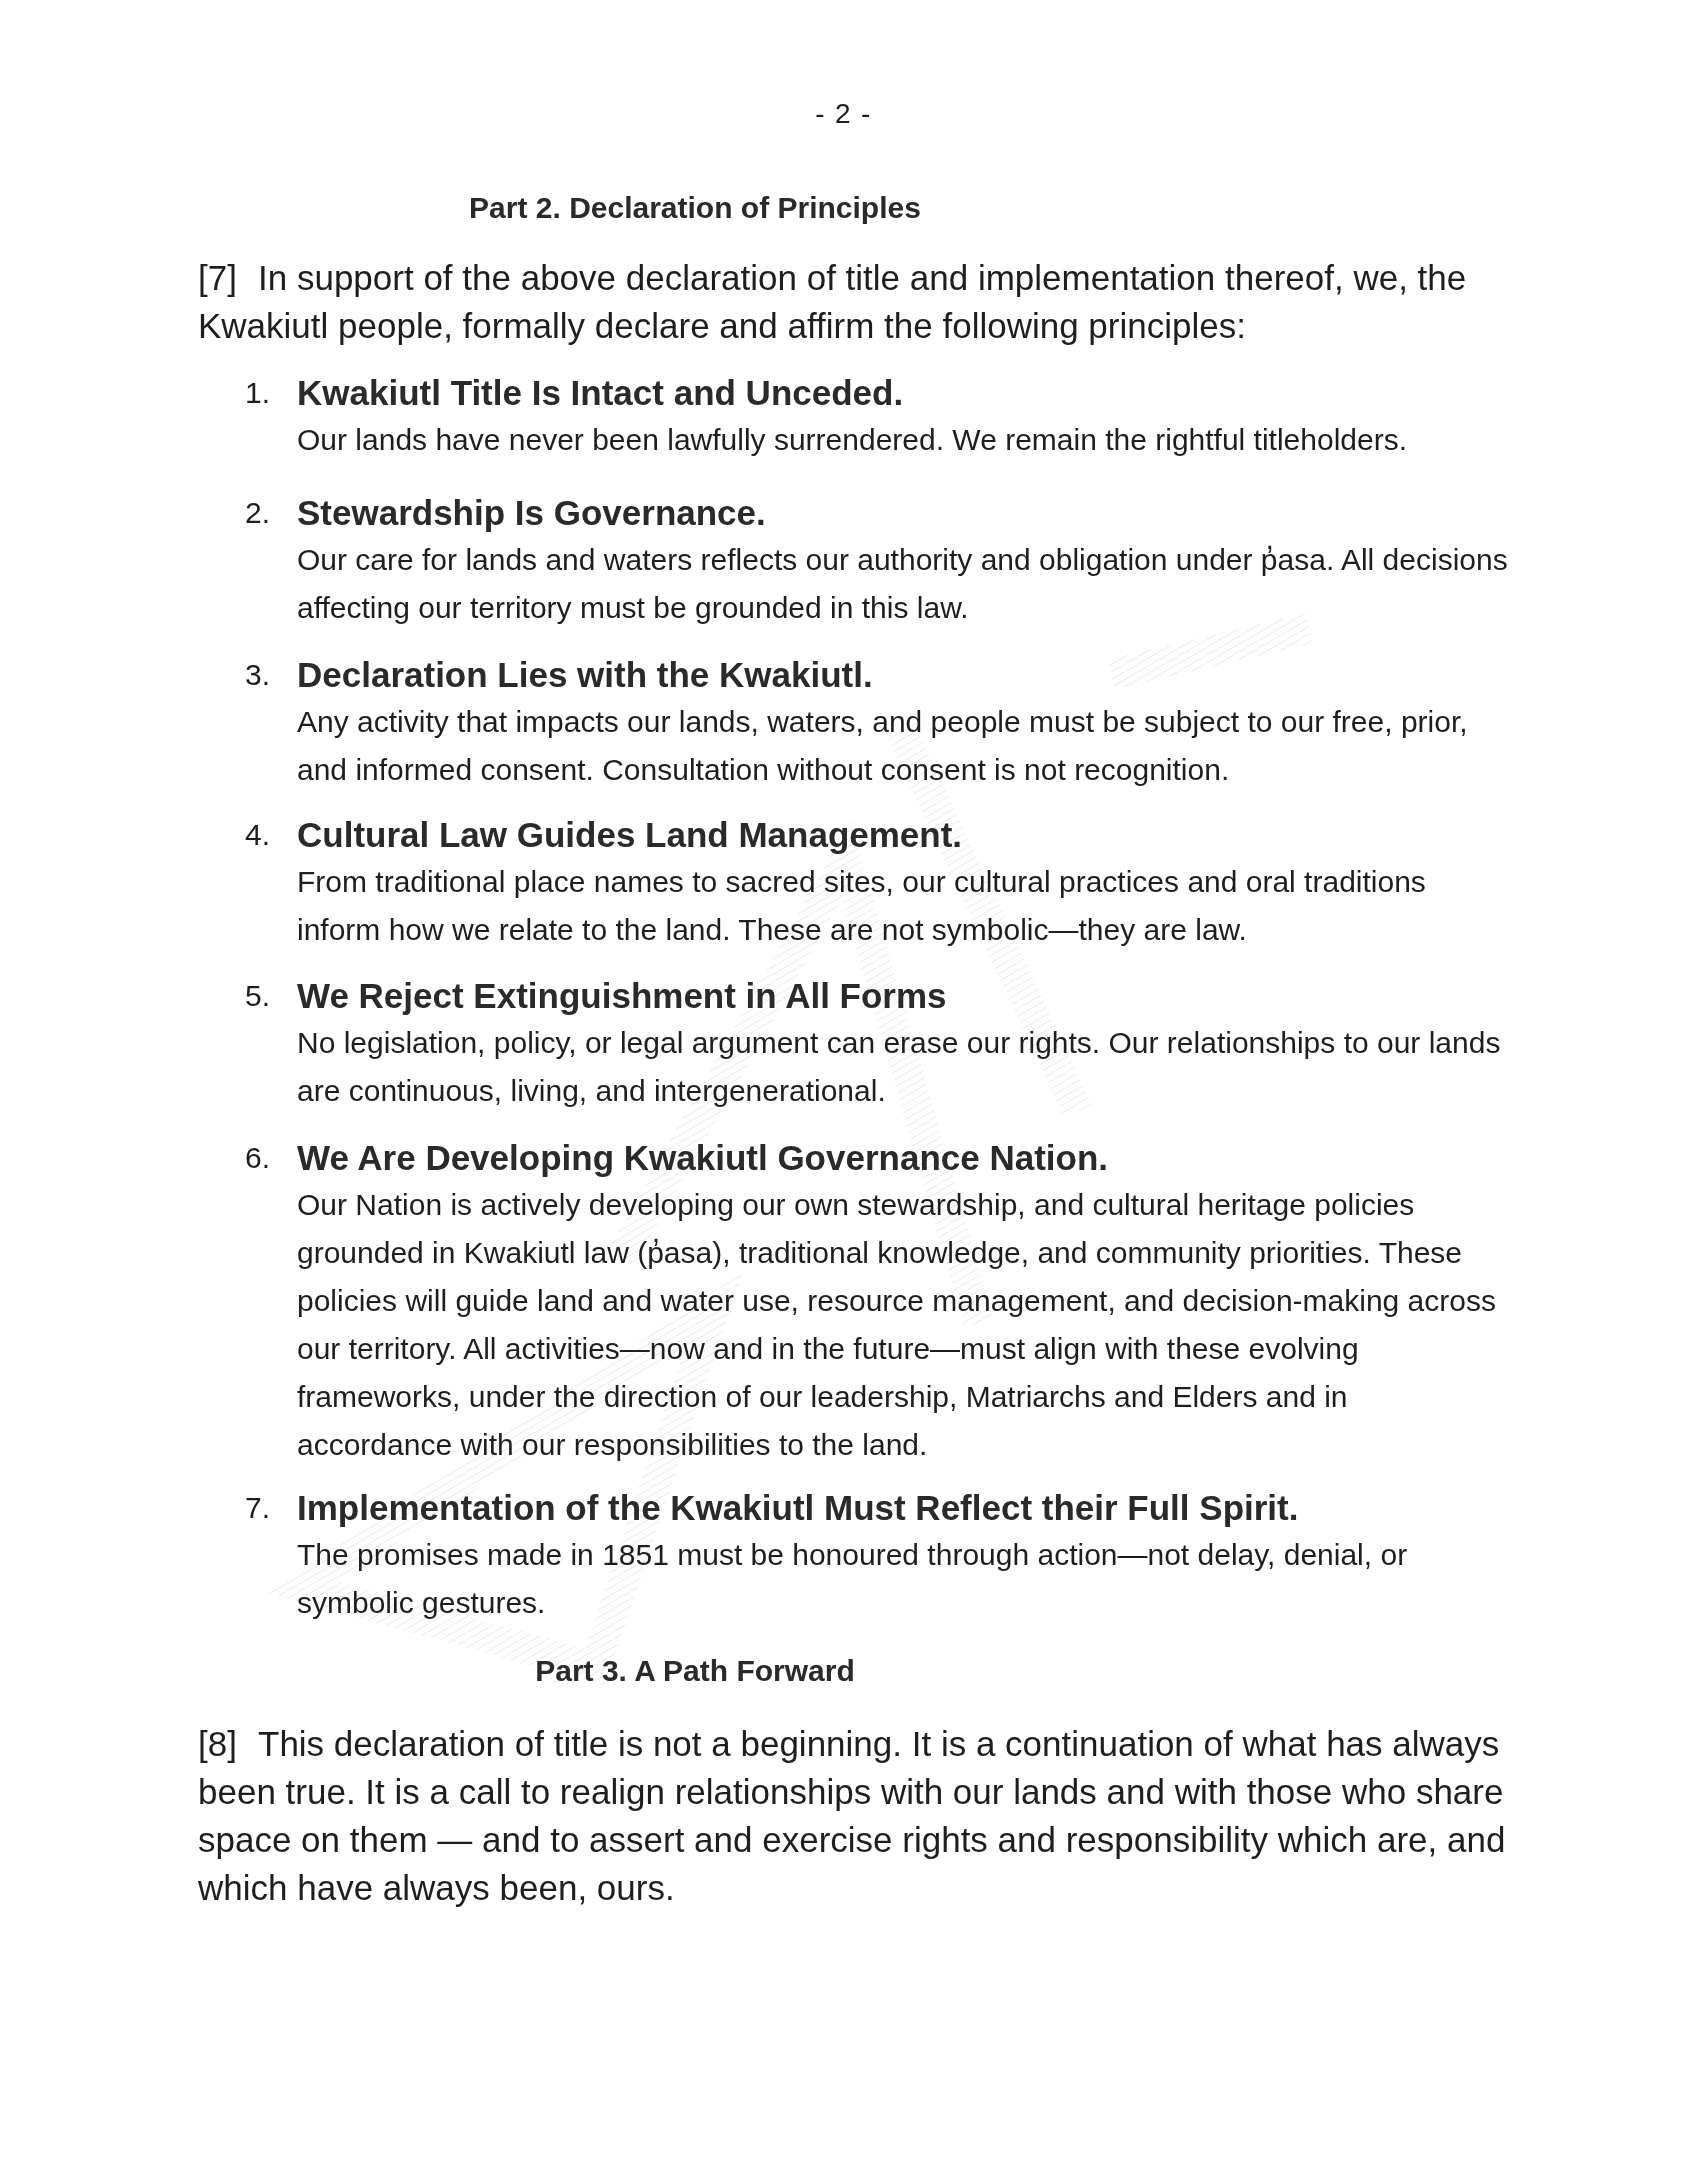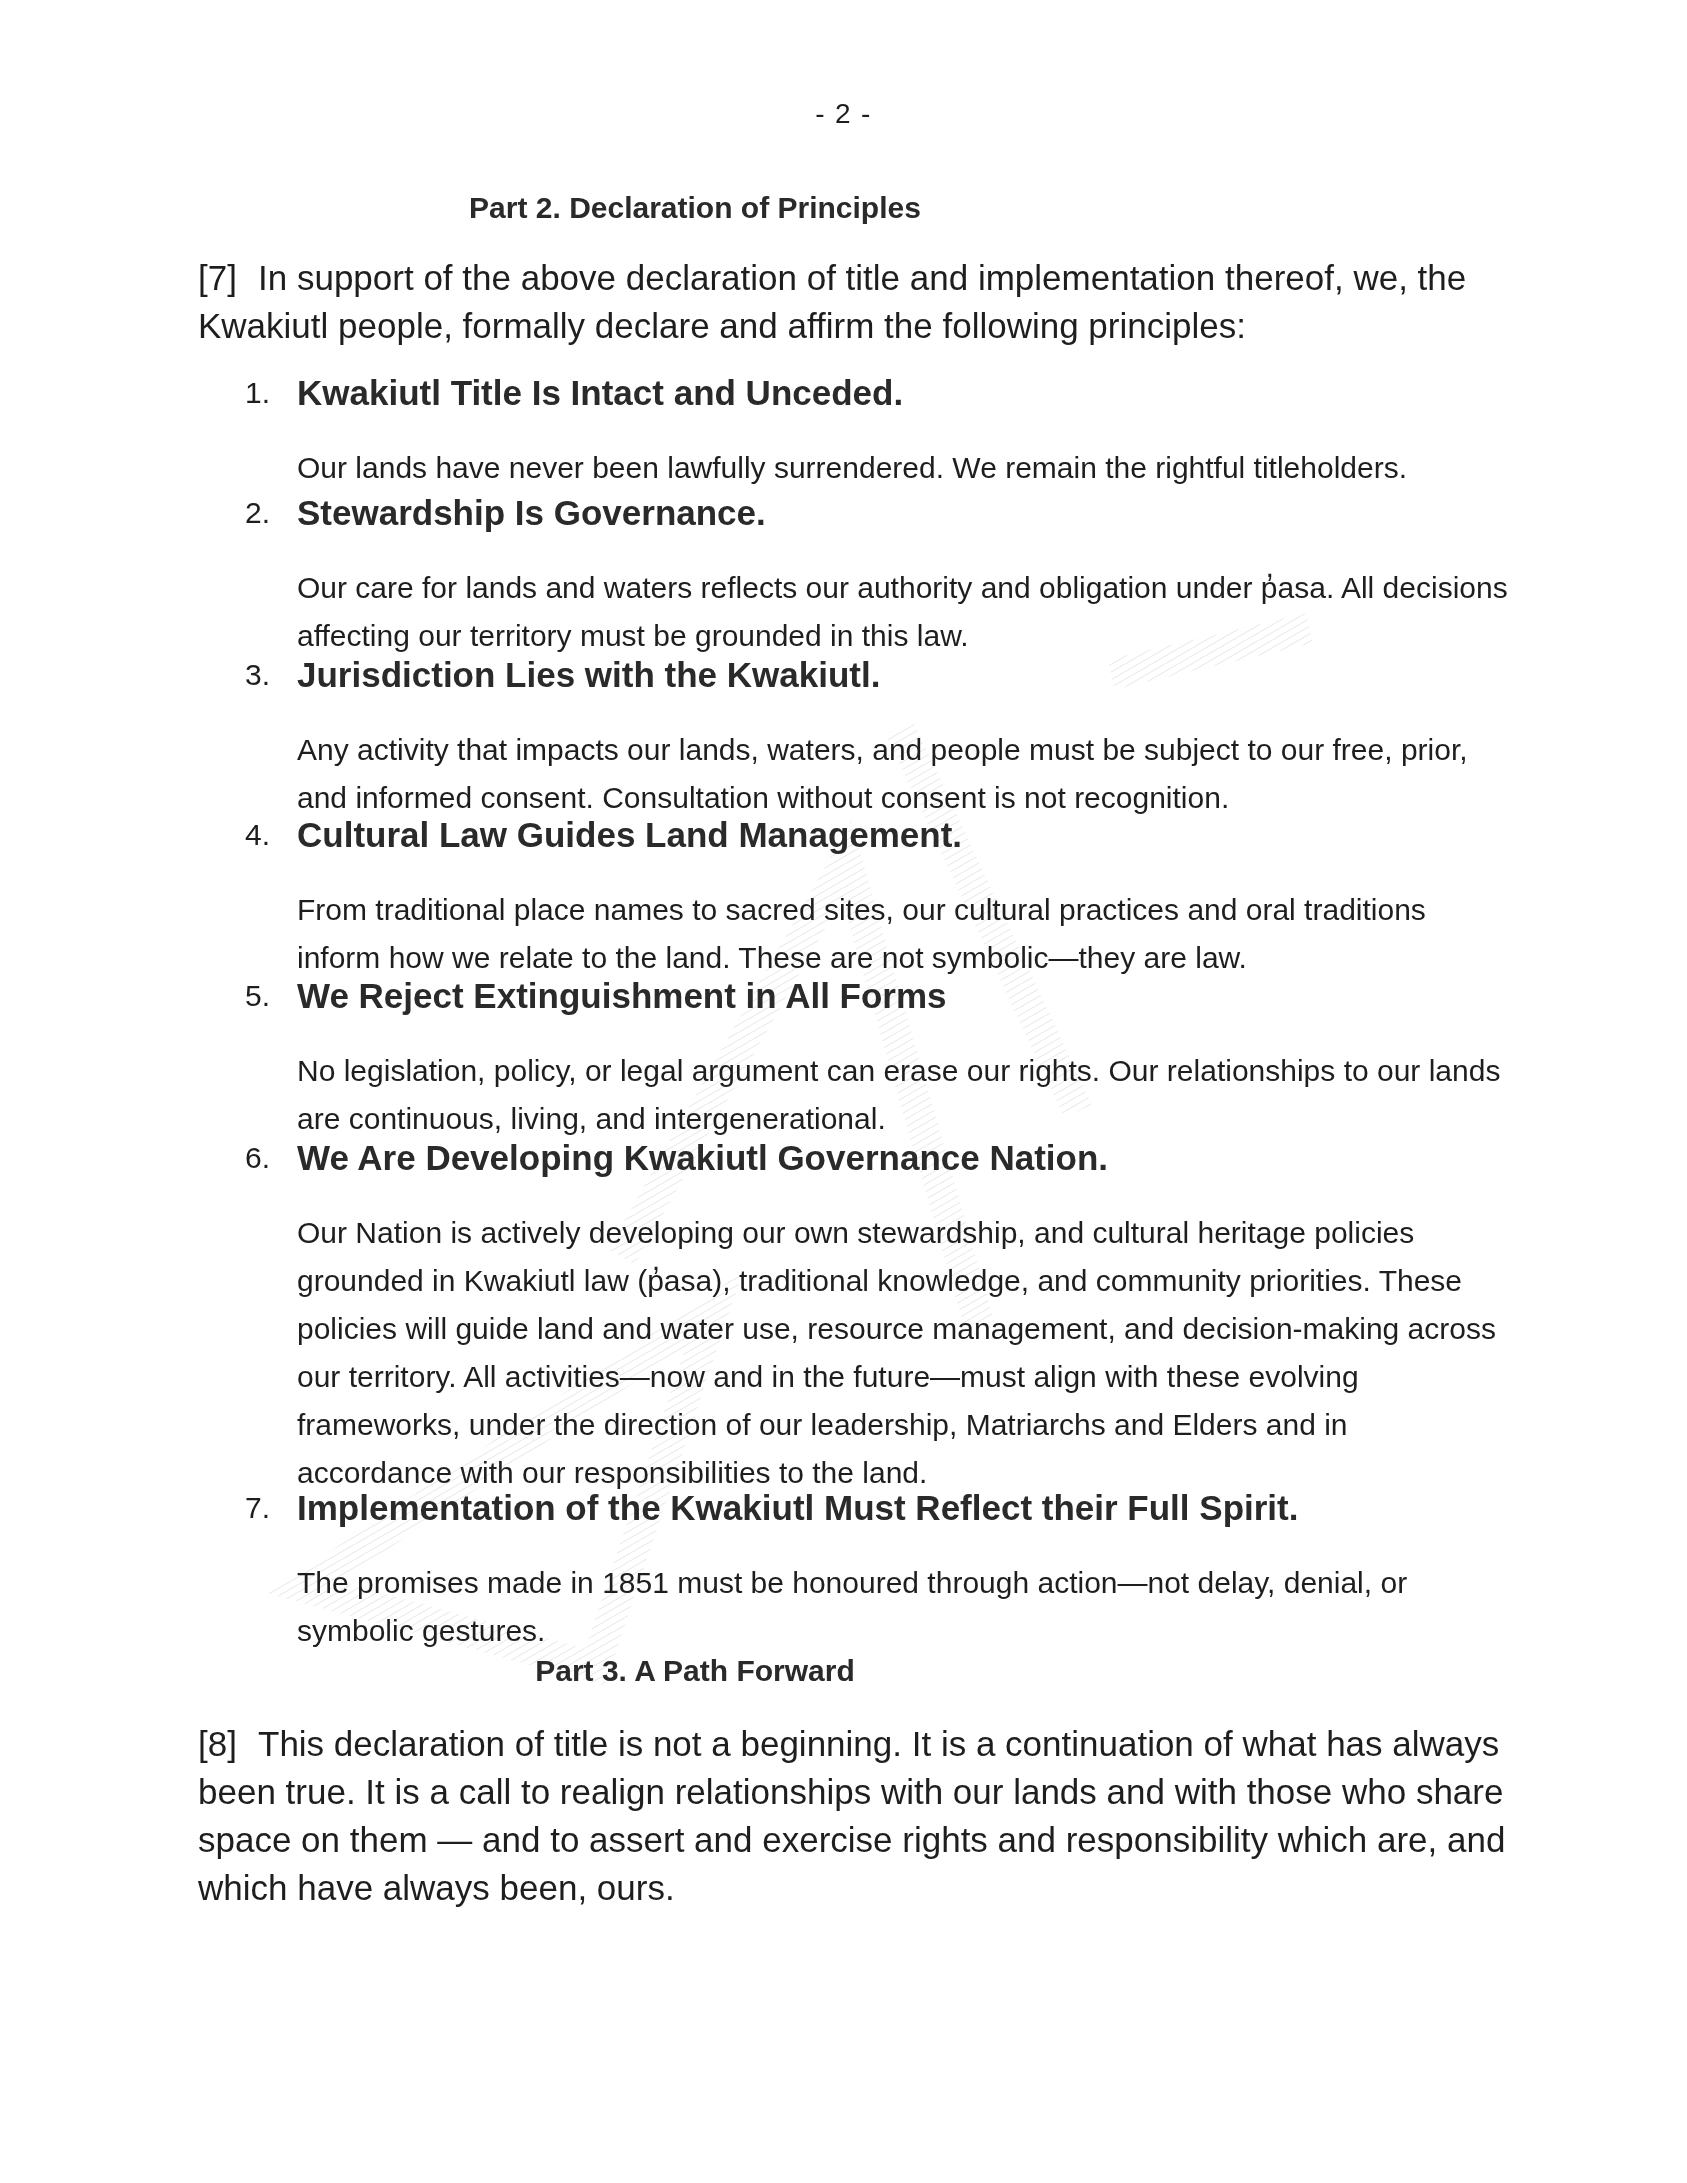--- a/index.html
+++ b/index.html
@@ -28,21 +28,21 @@
   .item { position: absolute; left: 0; width: 1257px; }
   .item .inum {
     position: absolute; left: 0; top: 0; font-size: 30px; line-height: 46px;
   }
   .item .ititle {
     position: absolute; left: 52px; top: 0; font-size: 35px; font-weight: bold;
     line-height: 46px; white-space: nowrap; color: #2a2a2a;
   }
   .item .ibody {
     position: absolute; left: 52px; top: 46px; width: 1211px;
-    font-size: 30px; line-height: 48px; margin-top: 28px;
+    font-size: 30px; line-height: 48px;
   }
 </style>
 </head>
 <body>
 
 <svg class="watermark" viewBox="0 0 1800 1700">
   <defs>
     <pattern id="hatch" width="10" height="10" patternUnits="userSpaceOnUse" patternTransform="rotate(60)">
       <line x1="0" y1="0" x2="0" y2="10" stroke="#d8d8d8" stroke-width="2"></line>
     </pattern>
@@ -69,21 +69,21 @@
     <span class="ititle">Kwakiutl Title Is Intact and Unceded.</span>
     <div class="ibody">Our lands have never been lawfully surrendered. We remain the rightful titleholders.</div>
   </div>
   <div class="item" style="top:490px">
     <span class="inum">2.</span>
     <span class="ititle">Stewardship Is Governance.</span>
     <div class="ibody">Our care for lands and waters reflects our authority and obligation under p̓asa. All decisions affecting our territory must be grounded in this law.</div>
   </div>
   <div class="item" style="top:652px">
     <span class="inum">3.</span>
-    <span class="ititle">Jurisdiction Lies with the Kwakiutl.</span>
+    <span class="ititle">Declaration Lies with the Kwakiutl.</span>
     <div class="ibody">Any activity that impacts our lands, waters, and people must be subject to our free, prior, and informed consent. Consultation without consent is not recognition.</div>
   </div>
   <div class="item" style="top:812px">
     <span class="inum">4.</span>
     <span class="ititle">Cultural Law Guides Land Management.</span>
     <div class="ibody">From traditional place names to sacred sites, our cultural practices and oral traditions inform how we relate to the land. These are not symbolic—they are law.</div>
   </div>
   <div class="item" style="top:973px">
     <span class="inum">5.</span>
     <span class="ititle">We Reject Extinguishment in All Forms</span>

